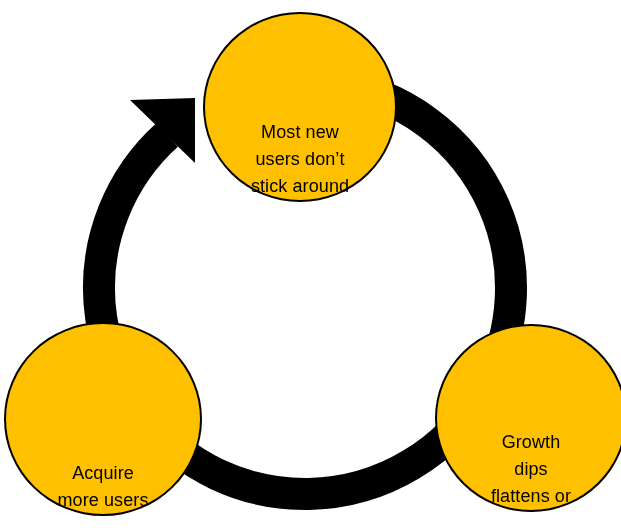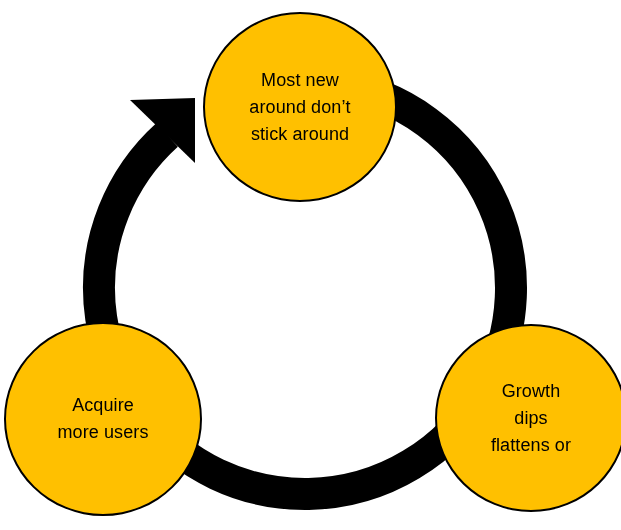--- a/index.html
+++ b/index.html
@@ -35,21 +35,21 @@
     fill: var(--arrow, #000000);
     stroke: none;
   }
   .node {
     position: absolute;
     border-radius: 50%;
     background: var(--node-fill, #FFC000);
     border: 2px solid var(--node-border, #000000);
     box-sizing: border-box;
     display: flex;
-    align-items: center;
+    align-items: flex-end;
     justify-content: center;
   }
   .node-label {
     text-align: center;
     color: var(--text, #000000);
     font-size: 18px;
     line-height: 27px;
     letter-spacing: 0.1px;
   }
   .node-top    { left: 203px; top: 12px;  width: 194px; height: 190px; }
@@ -62,21 +62,21 @@
 <div class="canvas" data-name="cycle-diagram">
 
   <svg class="arrow-layer" data-name="cycle-arrow" viewBox="0 0 621 530" xmlns="http://www.w3.org/2000/svg">
     <path data-name="cycle-arc" d="M 234.55 94.42 A 206 206 0 1 1 167.16 134.91"></path>
     <polygon data-name="cycle-arrowhead" points="195,98 130,100 195,163"></polygon>
   </svg>
 
   <div class="node node-top" data-name="node-retention">
     <div class="node-label" data-name="node-retention-label">
       <div data-name="node-label-line">Most new</div>
-      <div data-name="node-label-line">around don’t</div>
+      <div data-name="node-label-line">users don’t</div>
       <div data-name="node-label-line">stick around</div>
     </div>
   </div>
 
   <div class="node node-right" data-name="node-growth">
     <div class="node-label" data-name="node-growth-label">
       <div data-name="node-label-line">Growth</div>
       <div data-name="node-label-line">dips</div>
       <div data-name="node-label-line">flattens or</div>
     </div>

